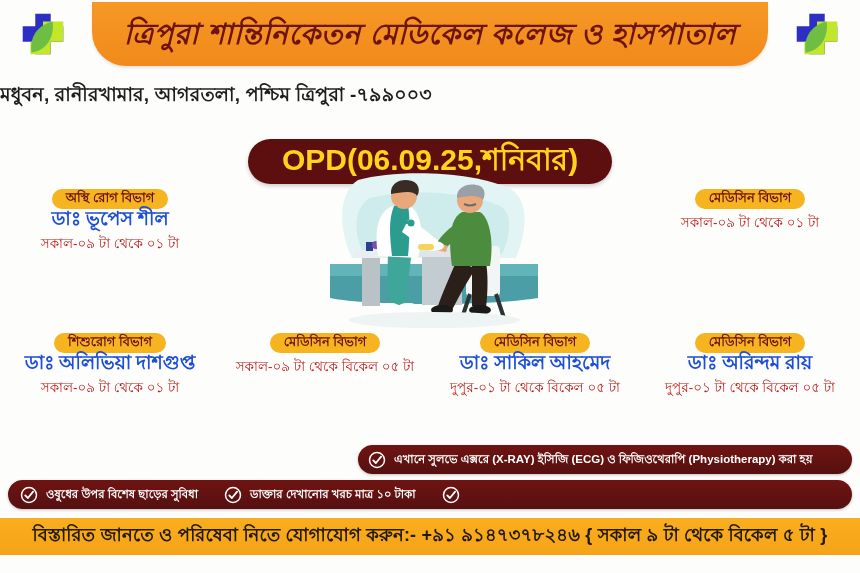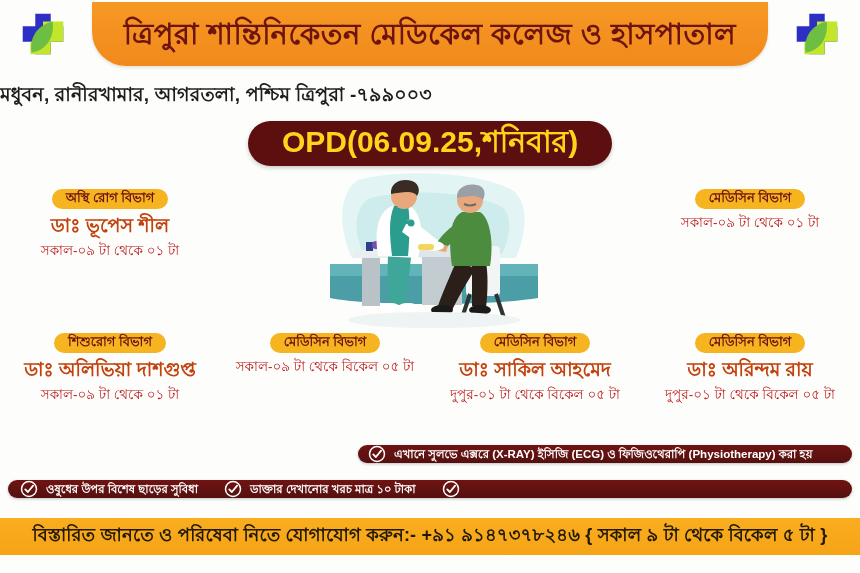--- a/index.html
+++ b/index.html
@@ -43,20 +43,21 @@
     box-shadow: 0 2px 3px rgba(0,0,0,0.10);
   }
   .header-title {
     font-size: 29px;
     font-weight: bold;
     color: #6d1410;
     letter-spacing: 0.5px;
     text-align: center;
     line-height: 1;
     white-space: nowrap;
+    font-style: italic;
   }
   .logo {
     position: absolute;
     top: 8px;
     width: 58px;
     height: 56px;
   }
   .logo.left { left: 14px; }
   .logo.right { right: 14px; }
   .logo svg { display: block; width: 100%; height: 100%; }
@@ -68,21 +69,21 @@
     color: #1d1d1d;
     font-weight: bold;
     margin-top: 8px;
     letter-spacing: 0.2px;
   }
 
   
   .opd-wrap {
     display: flex;
     justify-content: center;
-    margin-top: 9px;
+    margin-top: 27px;
   }
   .opd-pill {
     background: #5d0f10;
     color: #ffd41a;
     font-size: 30px;
     font-weight: bold;
     padding: 5px 34px 8px 34px;
     border-radius: 30px;
     line-height: 1.05;
     white-space: nowrap;
@@ -112,24 +113,24 @@
     font-size: 13px;
     font-weight: bold;
     border-radius: 14px;
     padding: 2px 14px 4px 14px;
     line-height: 1.1;
     white-space: nowrap;
   }
   .doc-name {
     font-size: 19px;
     font-weight: bold;
-    color: #c2410c;
-    margin-top: 7px;
+    color: #1d4ed8;
     line-height: 1.1;
     white-space: nowrap;
+    font-family: Liberation Serif, serif;
   }
   .doc-time {
     font-size: 13.5px;
     color: #b91c1c;
     margin-top: 7px;
     line-height: 1.1;
     white-space: nowrap;
   }
 
   
@@ -140,21 +141,21 @@
   .pos-r2c3 { left: 425px; top: 332px; }
   .pos-r2c4 { left: 640px; top: 332px; }
 
   
   .svc-bar {
     position: absolute;
     background: linear-gradient(180deg, #6f1412 0%, #551010 100%);
     border-radius: 18px;
     display: flex;
     align-items: center;
-    height: 18px;
+    height: 29px;
     padding: 0 16px 0 10px;
     box-shadow: 0 1px 3px rgba(0,0,0,0.25);
   }
   .svc-bar.top  { left: 358px; right: 8px; top: 445px; }
   .svc-bar.bottom { left: 8px; right: 8px; top: 480px; padding-left: 12px; }
   .svc-item {
     display: flex;
     align-items: center;
     white-space: nowrap;
   }

